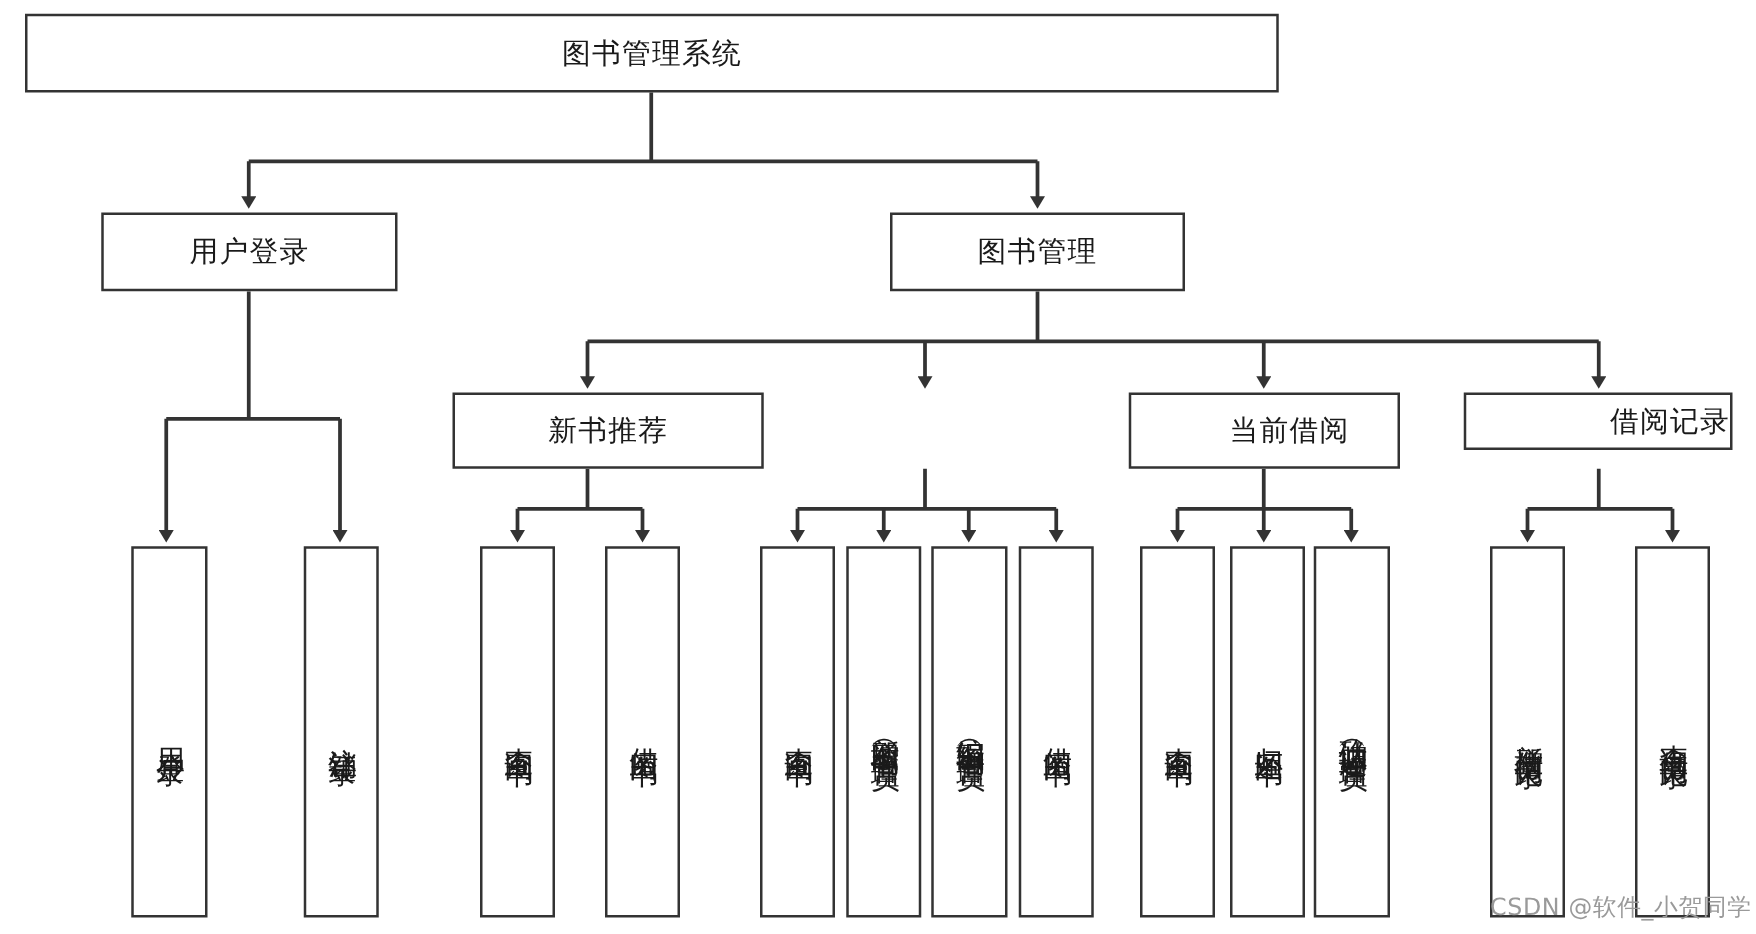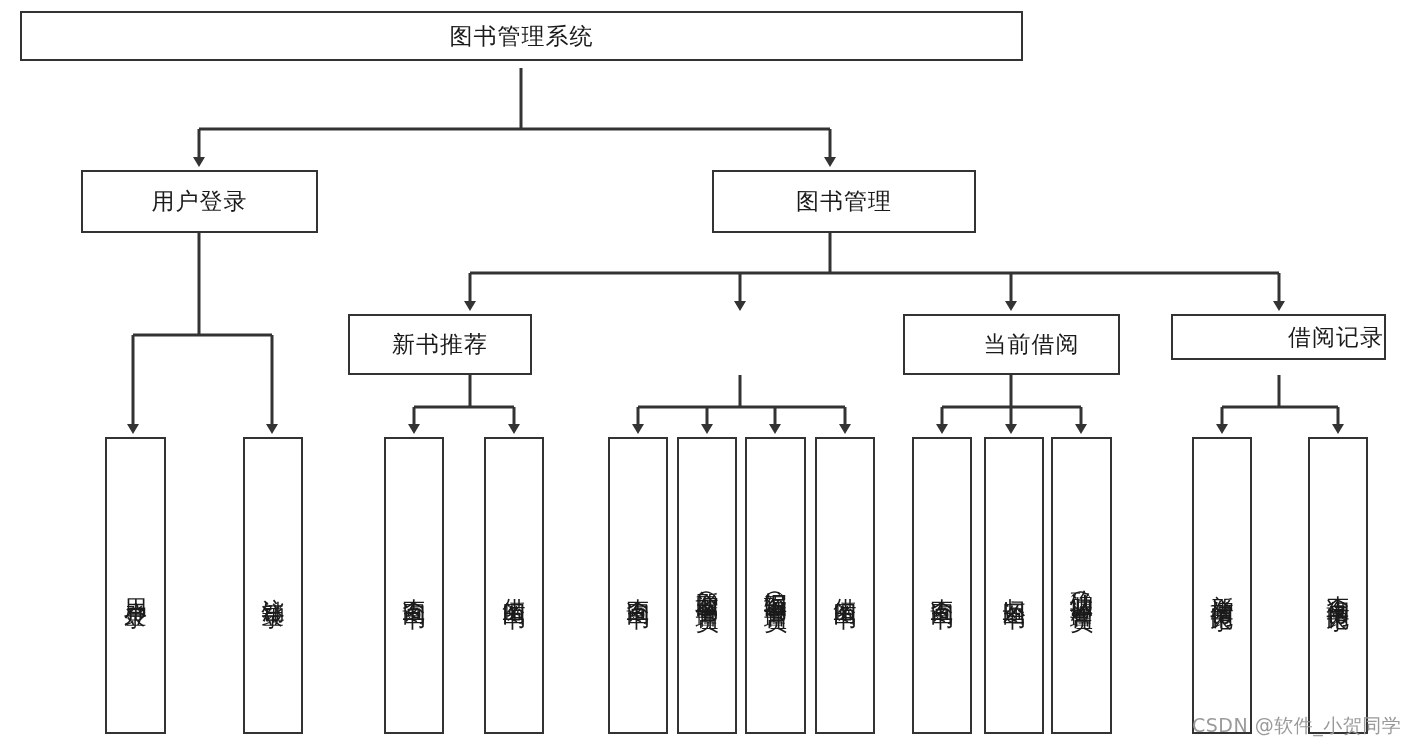--- a/index.html
+++ b/index.html
@@ -112,32 +112,32 @@
       <path d="M1011,407 L1011,425" marker-end="url(#arrow)"></path>
       <path d="M1081,407 L1081,425" marker-end="url(#arrow)"></path>
 
       <path d="M1279,375 L1279,407"></path>
       <path d="M1222,407 L1338,407"></path>
       <path d="M1222,407 L1222,425" marker-end="url(#arrow)"></path>
       <path d="M1338,407 L1338,425" marker-end="url(#arrow)"></path>
     </g>
   </svg>
 
-  <div class="node horiz" style="left:20px; top:11px; width:1003px; height:50px;">
+  <div class="node horiz" style="left:20px; top:11px; width:1003px; height:63px;">
     <span class="txt">图书管理系统</span>
   </div>
 
   <div class="node horiz" style="left:81px; top:170px; width:237px; height:63px;">
     <span class="txt">用户登录</span>
   </div>
-  <div class="node horiz" style="left:712px; top:170px; width:264px; height:63px;">
+  <div class="node horiz" style="left:712px; top:170px; width:236px; height:63px;">
     <span class="txt">图书管理</span>
   </div>
 
-  <div class="node horiz" style="left:348px; top:314px; width:184px; height:61px;">
+  <div class="node horiz" style="left:362px; top:314px; width:249px; height:61px;">
     <span class="txt">新书推荐</span>
   </div>
   <div class="node horiz" style="left:903px; top:314px; width:217px; height:61px;padding-left:40px;">
     <span class="txt">当前借阅</span>
   </div>
   <div class="node horiz" style="left:1171px; top:314px; width:215px; height:46px;justify-content:flex-end;">
     <span class="txt">借阅记录</span>
   </div>
 
   <div class="node vert" style="left:105px; top:437px; width:61px; height:297px;">

